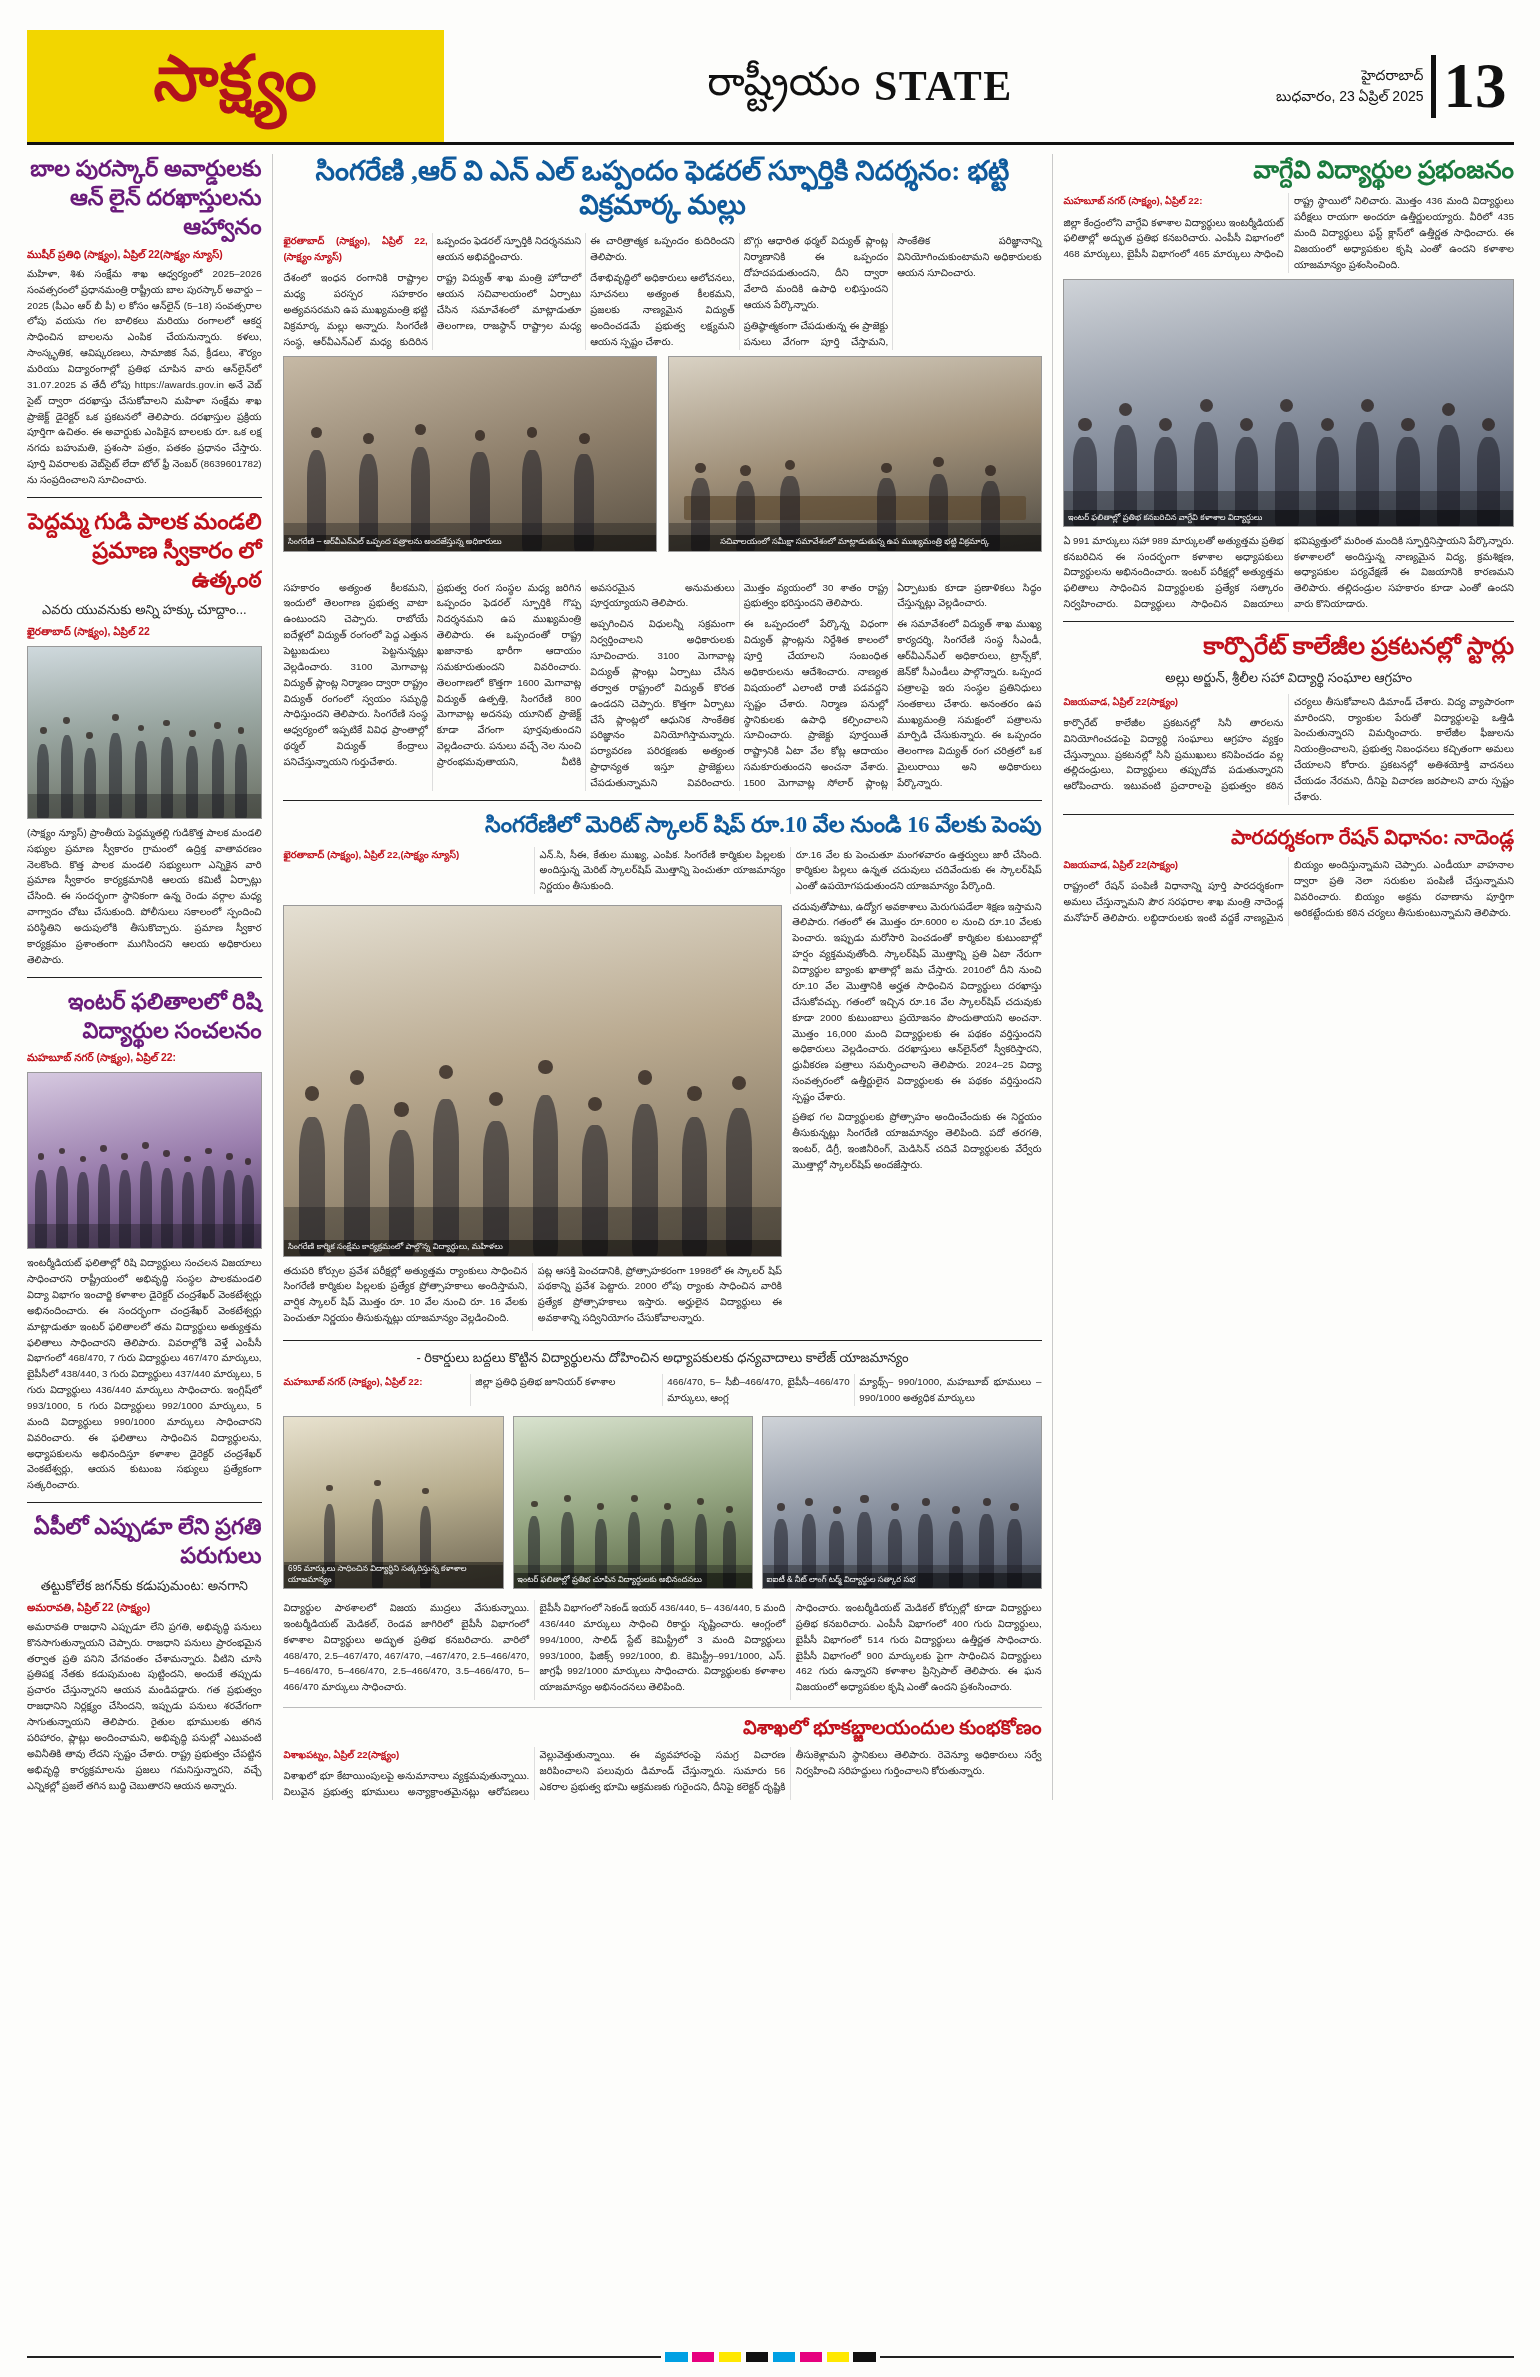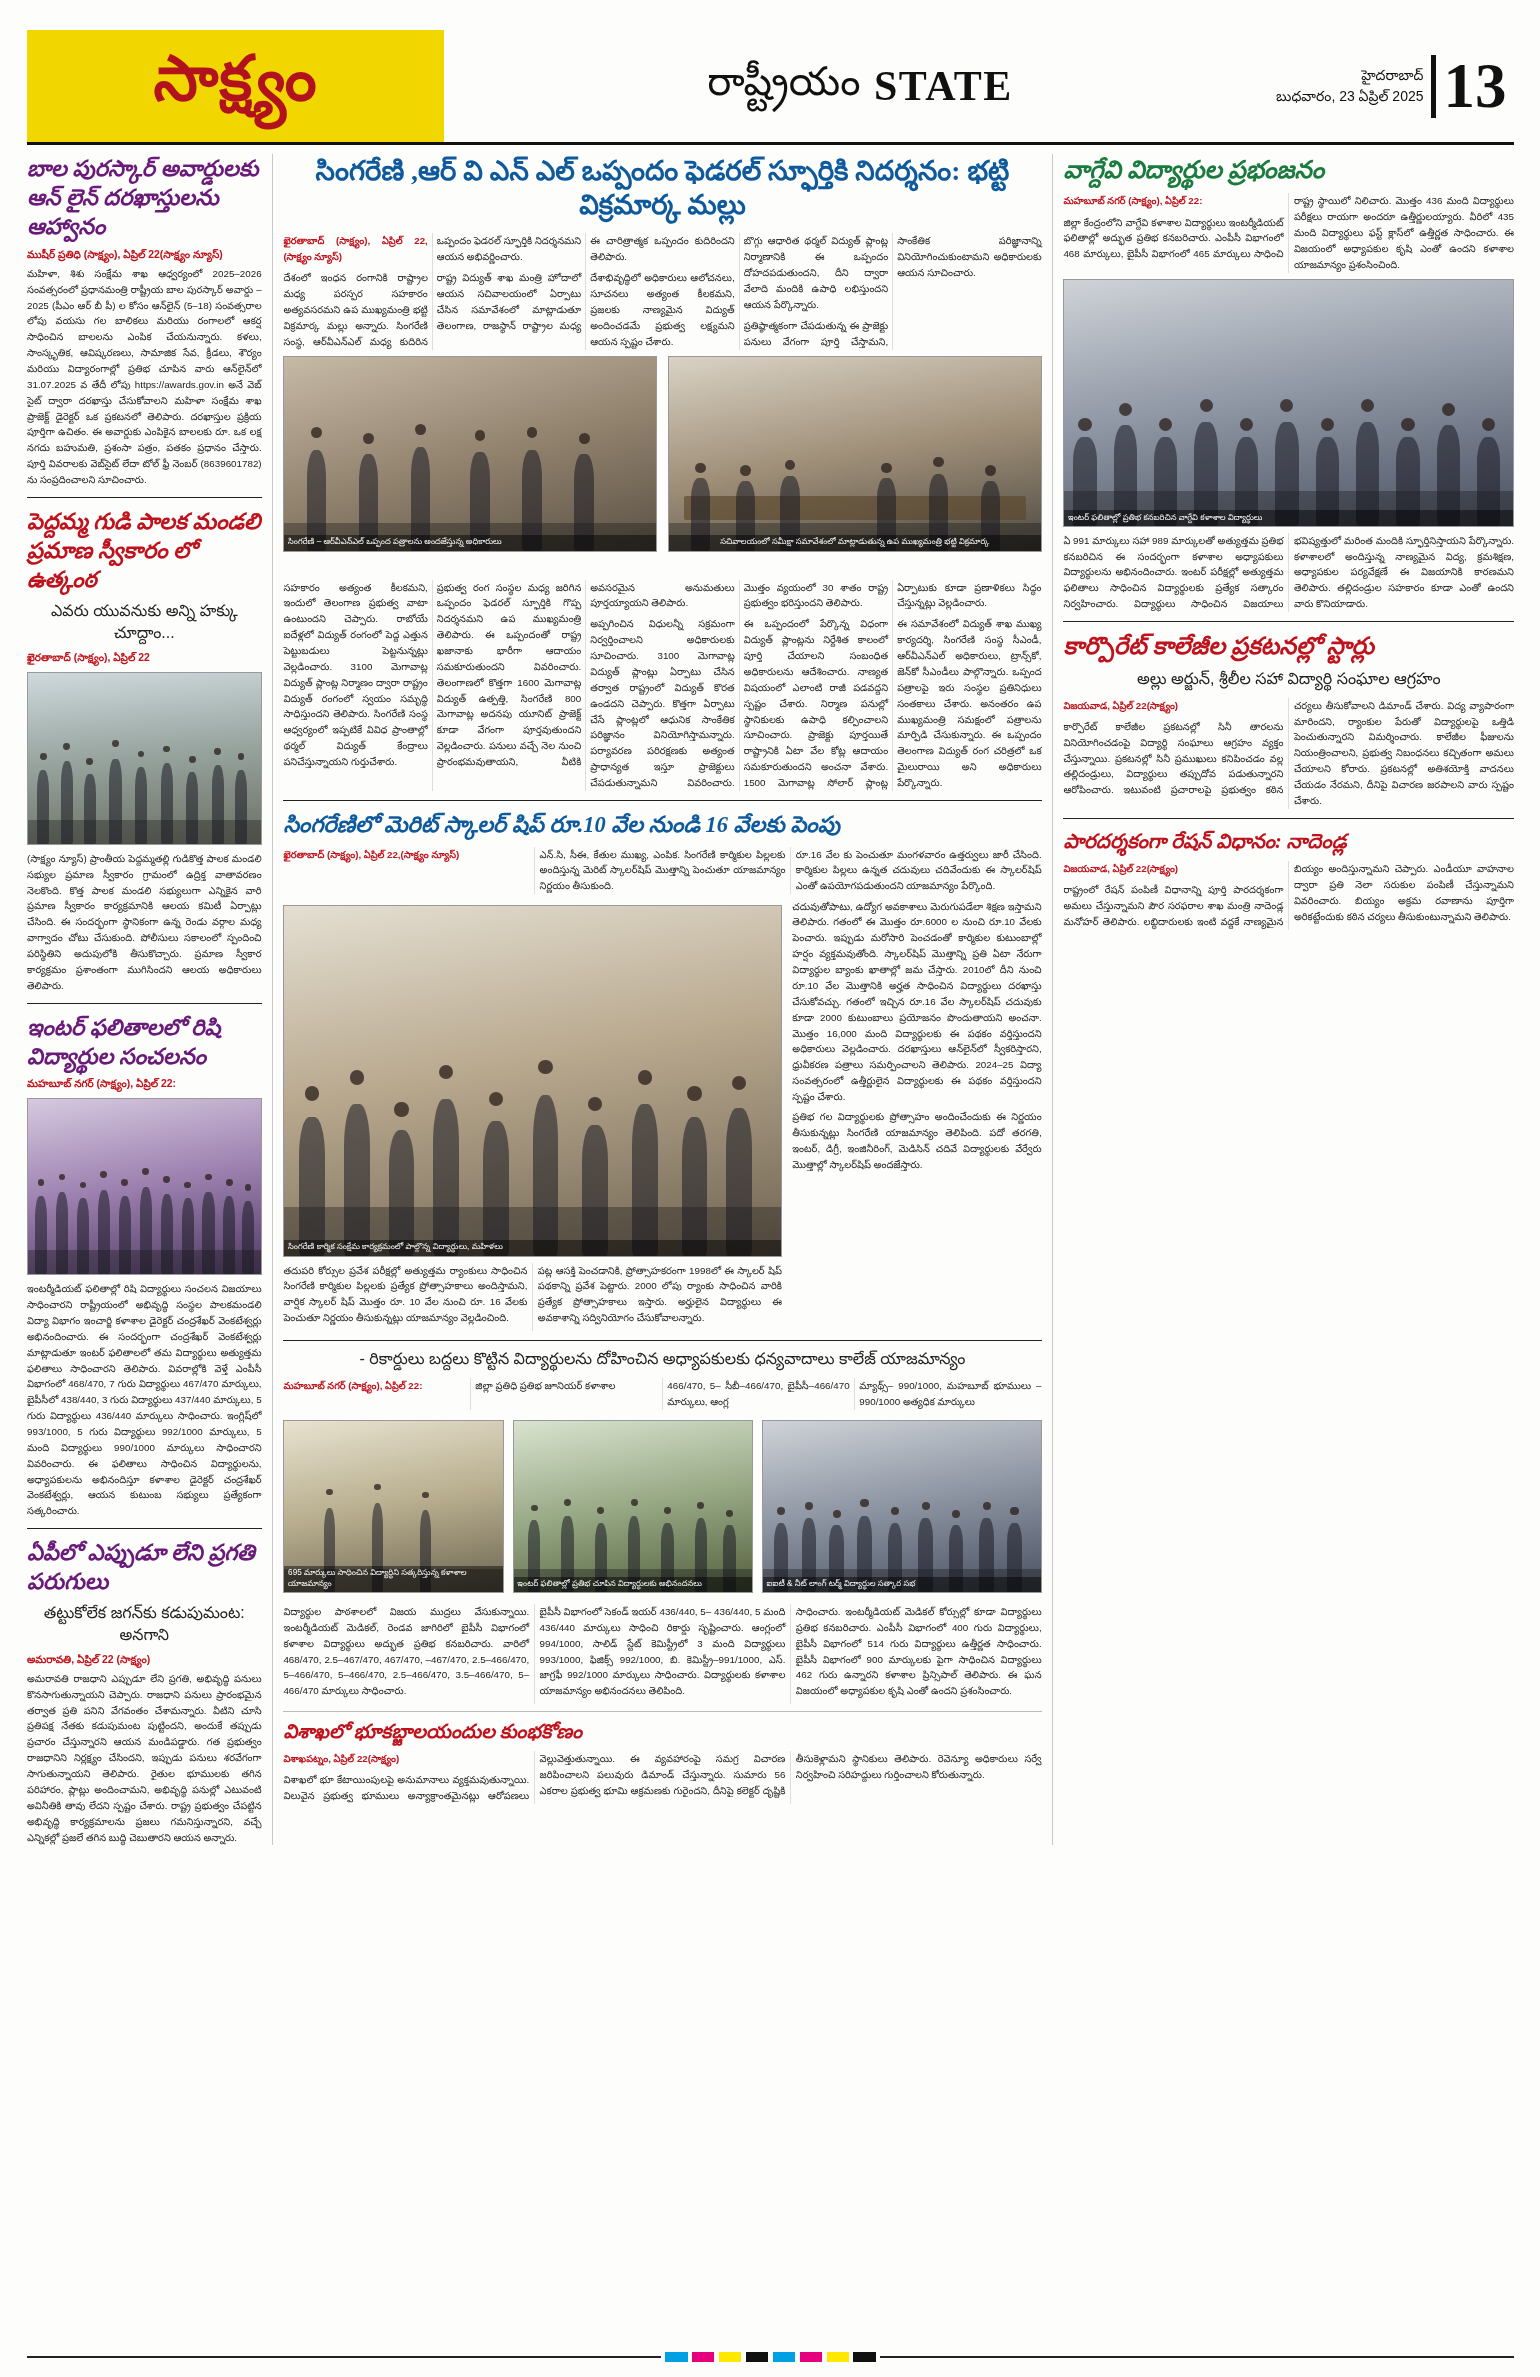--- a/index.html
+++ b/index.html
@@ -100,24 +100,23 @@
     color: #0f5a9c;
     margin: 0 0 10.4px 0;
     line-height: 1.25;
     text-align: center;
   }
   h2.hl {
     font-family: "Liberation Serif", serif;
     font-size: 22.4px;
     font-weight: bold;
     color: #0f5a9c;
-    text-align: left;
+    text-align: right;
     margin: 0 0 7.5px 0;
     line-height: 1.3;
-    font-style: italic;
   }
   h2.hl.red { color: #c0121c; }
   h2.hl.green { color: #1b7a3d; }
   h2.hl.purple { color: #6a1b7a; }
 
   .byline {
     font-size: 10.4px;
     color: #c0121c;
     font-weight: bold;
     margin-bottom: 3px;
@@ -180,21 +179,21 @@
     position:absolute; left:27px; right:27px; bottom:13.4px;
     height: 13.4px; display:flex; align-items:center; gap:4.5px;
   }
   .footer-bar .sw { width:22.4px; height:10.4px; }
   .footer-rule { flex:1; height:1.5px; background:#222; }
 
   .divider { border-top: 1.5px solid #222; margin: 9px 0; }
   .thin-divider { border-top: 0.7px solid #bbb; margin: 6.7px 0; }
 
   .kicker {
-    font-size: 16px; color:#222; text-align:center; margin: 1.5px 0 6px 0;
+    font-size: 13px; color:#222; text-align:center; margin: 1.5px 0 6px 0;
   }
   .hl-wide {
     font-family: "Liberation Serif", serif;
     font-size: 25px; font-weight:bold; color:#c0121c;
     text-align:center; margin: 3px 0 4.5px 0; line-height:1.25;
   }
   .small-red { color:#c0121c; font-weight:bold; font-size:9.7px; }
 </style>
 </head>
 <body>

